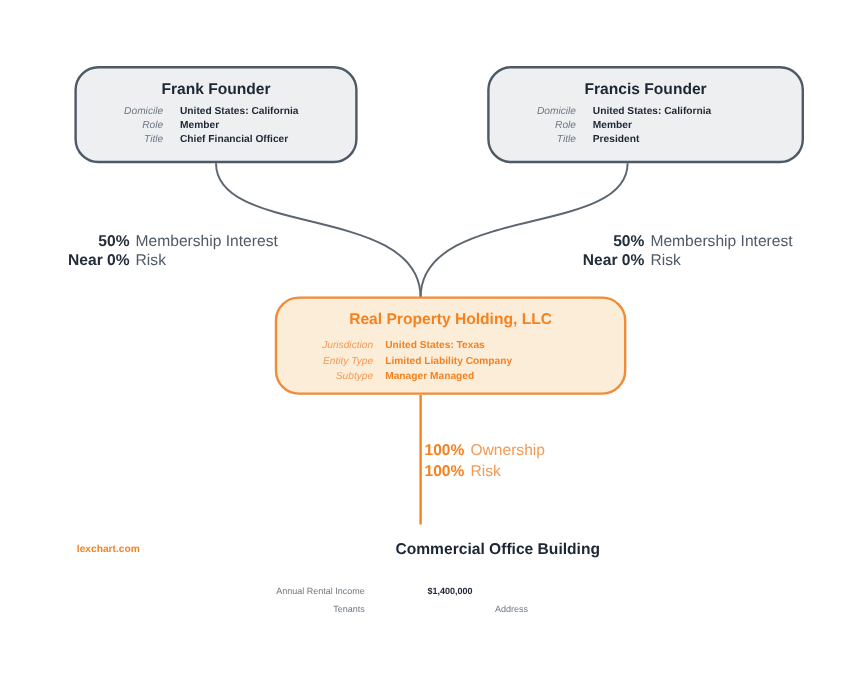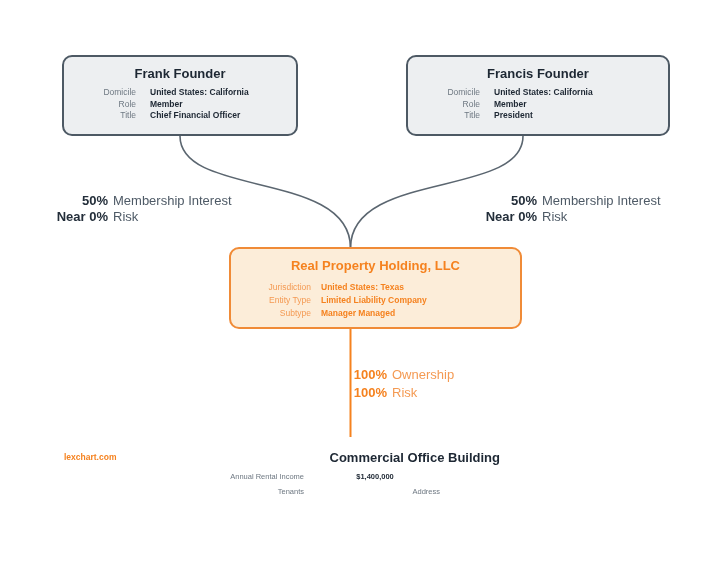--- a/index.html
+++ b/index.html
@@ -19,34 +19,34 @@
   .canvas{
     position:relative;width:720px;height:577px;background:#ffffff;
     font-family:"Liberation Sans", sans-serif;overflow:hidden;
   }
   .connectors{position:absolute;left:0;top:0;width:720px;height:577px;pointer-events:none;}
   .connectors path{fill:none;}
   .connectors .gray-edge{stroke:var(--connector-gray,#5b6670);stroke-width:1.6;}
   .connectors .orange-edge{stroke:var(--accent-orange,#f5821f);stroke-width:2;}
 
   .card{
-    position:absolute;box-sizing:border-box;border-radius:10px;
+    position:absolute;box-sizing:border-box;border-radius:20px;
     border:2px solid var(--entity-border,#4d5964);
     background:var(--entity-bg,#edeff1);
     padding-top:9px;
   }
   .card-title{
     text-align:center;font-size:13px;font-weight:bold;line-height:15px;
     color:var(--entity-title,#1d2733);white-space:nowrap;
   }
   .card-rows{
     display:grid;grid-template-columns:66px 1fr;column-gap:14px;
     margin-top:6px;padding:0 6px;font-size:8.5px;line-height:11.5px;
   }
-  .card-rows .lbl{text-align:right;color:var(--entity-label,#6e7882);white-space:nowrap;}
+  .card-rows .lbl{text-align:right;color:var(--entity-label,#6e7882);white-space:nowrap;font-style:italic;}
   .card-rows .val{font-weight:bold;color:var(--entity-title,#1d2733);white-space:nowrap;}
 
   .card.holding{
     border-color:var(--holding-border,#f08b37);
     background:var(--holding-bg,#fcedd9);
   }
   .card.holding .card-title{color:var(--accent-orange,#f5821f);}
   .card.holding .card-rows{grid-template-columns:74px 1fr;column-gap:10px;margin-top:8px;font-size:8.5px;line-height:13px;}
   .card.holding .lbl{color:var(--orange-light,#f49a53);}
   .card.holding .val{color:var(--accent-orange,#f5821f);}
@@ -61,21 +61,21 @@
   .edge-labels.gray .t{color:var(--edge-text-gray,#4e5a66);}
   .edge-labels.orange{grid-template-columns:34px auto;line-height:18px;}
   .edge-labels.orange .b{color:var(--accent-orange,#f5821f);}
   .edge-labels.orange .t{color:var(--orange-light,#f49a53);}
 
   .building-title{
     position:absolute;left:200px;top:450px;width:300px;text-align:right;
     font-size:13px;font-weight:bold;color:var(--entity-title,#1d2733);white-space:nowrap;
   }
   .building-rows{
-    position:absolute;left:150px;top:470px;width:290px;
+    position:absolute;left:150px;top:486px;width:290px;
     display:grid;grid-template-columns:154px 130px;column-gap:6px;
     font-size:7.5px;line-height:14.5px;
   }
   .building-rows .lbl{text-align:right;color:var(--entity-label,#6e7882);white-space:nowrap;}
   .building-rows .val{text-align:center;font-weight:bold;color:var(--entity-title,#1d2733);white-space:nowrap;}
 
   .watermark{
     position:absolute;left:64px;top:452px;font-size:8.5px;font-weight:bold;
     color:var(--accent-orange,#f5821f);text-decoration:none;white-space:nowrap;
   }

